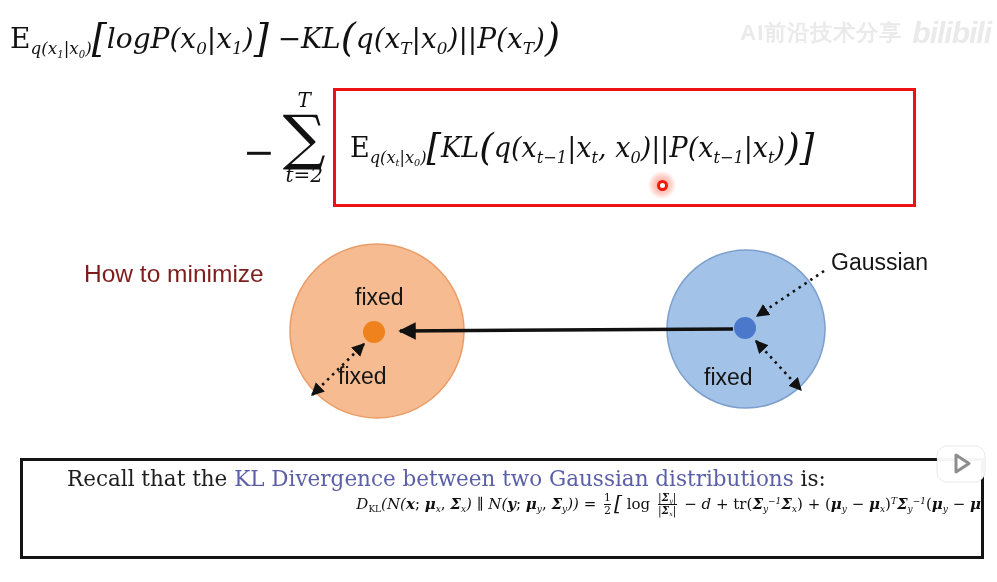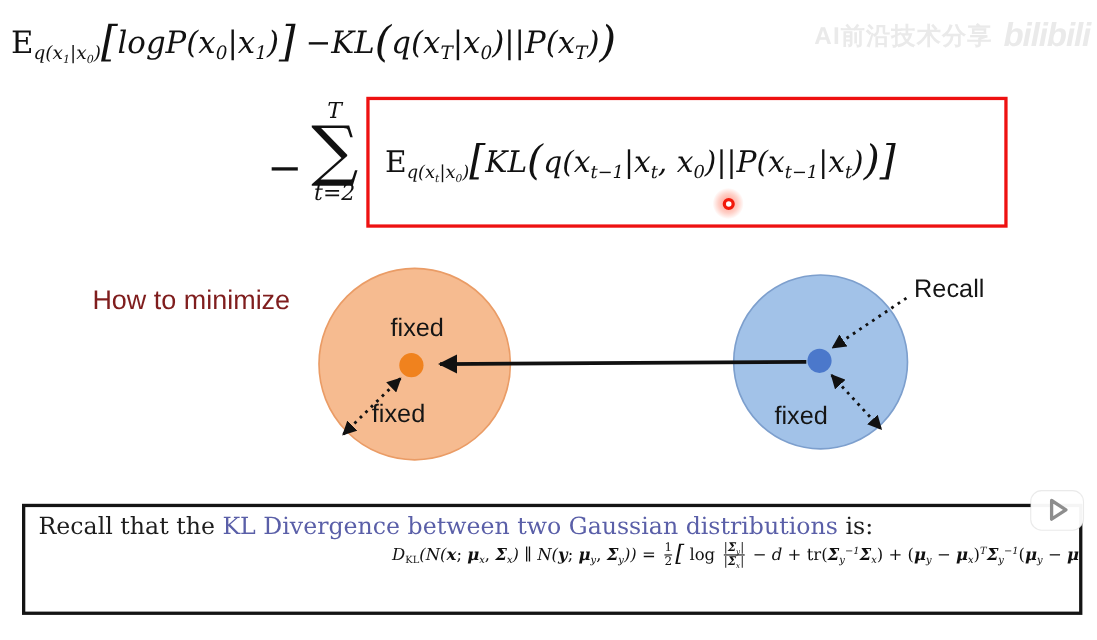--- a/index.html
+++ b/index.html
@@ -58,21 +58,21 @@
   .diagram-svg { position:absolute; left:0; top:0; width:997px; height:582px; z-index:1; }
   .diagram-label { position:absolute; z-index:2; font-size:23px; color:#151515; }
   .lbl-fixed-orange-top { left:355px; top:284px; }
   .lbl-fixed-orange-bottom { left:338px; top:363px; }
   .lbl-tunable { left:831px; top:249px; }
   .lbl-fixed-blue { left:704px; top:364px; }
 
   
   .recall-box {
     position:absolute; left:20px; top:458px; width:964px; height:101px;
-    border:3px solid #84cc16; box-sizing:border-box; background:transparent;
+    border:3px solid #84cc16; box-sizing:border-box; background:transparent;padding-left:32px;
   }
   .recall-intro { margin:5px 0 0 12px; font-family:"DejaVu Serif", serif; font-size:21.5px; color:#1d1d1d; }
   .recall-intro .link { }
   .recall-formula { margin-top:1px; padding-left:38px; font-size:15px; }
 
   
   .bili-icon { position:absolute; left:932px; top:434px; width:58px; height:58px; z-index:3; }
 
   
   .subtitle {
@@ -126,21 +126,21 @@
     <line x1="733" y1="329" x2="400" y2="331" stroke="#111111" stroke-width="3.5" marker-end="url(#arrow)"></line>
     <circle cx="374" cy="332" r="11" fill="#F0821E"></circle>
     <circle cx="745" cy="328" r="11" fill="#4B78CB"></circle>
     <line x1="364" y1="344" x2="312" y2="395" stroke="#111111" stroke-width="2.6" stroke-dasharray="2.5 4.5" marker-start="url(#arrow)" marker-end="url(#arrow)"></line>
     <line x1="824" y1="271" x2="757" y2="316" stroke="#111111" stroke-width="2.6" stroke-dasharray="2.5 4.5" marker-end="url(#arrow)"></line>
     <line x1="756" y1="341" x2="801" y2="390" stroke="#111111" stroke-width="2.6" stroke-dasharray="2.5 4.5" marker-start="url(#arrow)" marker-end="url(#arrow)"></line>
   </svg>
 
   <div class="diagram-label lbl-fixed-orange-top">fixed</div>
   <div class="diagram-label lbl-fixed-orange-bottom">fixed</div>
-  <div class="diagram-label lbl-tunable">Recall</div>
+  <div class="diagram-label lbl-tunable">Gaussian</div>
   <div class="diagram-label lbl-fixed-blue">fixed</div>
 
   <div class="recall-box" style="border-color: rgb(20, 20, 20);">
     <div class="recall-intro">
       <span>Recall that the </span><span class="link" style="color: rgb(90, 95, 168);">KL Divergence between two Gaussian distributions</span><span> is:</span>
     </div>
     <div class="math recall-formula"><span class="mi">D</span><span class="msub"><span class="mr">KL</span></span><span class="mi">(N(</span><span class="mb">x</span><span class="mr">; </span><span class="mb">μ</span><span class="msub"><span class="mi">x</span></span><span class="mr">, </span><span class="mb">Σ</span><span class="msub"><span class="mi">x</span></span><span class="mi">) ∥ N(</span><span class="mb">y</span><span class="mr">; </span><span class="mb">μ</span><span class="msub"><span class="mi">y</span></span><span class="mr">, </span><span class="mb">Σ</span><span class="msub"><span class="mi">y</span></span><span class="mi">)) = </span><span class="frac"><span class="num"><span class="mr">1</span></span><span class="den"><span class="mr">2</span></span></span><span class="mbig">[</span><span class="mr"> log </span><span class="frac"><span class="num"><span class="mr">|</span><span class="mb">Σ</span><span class="msub"><span class="mi">y</span></span><span class="mr">|</span></span><span class="den"><span class="mr">|</span><span class="mb">Σ</span><span class="msub"><span class="mi">x</span></span><span class="mr">|</span></span></span><span class="mi"> − d + </span><span class="mr">tr(</span><span class="mb">Σ</span><span class="msub"><span class="mi">y</span></span><span class="msup">−1</span><span class="mb">Σ</span><span class="msub"><span class="mi">x</span></span><span class="mr">) + (</span><span class="mb">μ</span><span class="msub"><span class="mi">y</span></span><span class="mr"> − </span><span class="mb">μ</span><span class="msub"><span class="mi">x</span></span><span class="mr">)</span><span class="msup">T</span><span class="mb">Σ</span><span class="msub"><span class="mi">y</span></span><span class="msup">−1</span><span class="mr">(</span><span class="mb">μ</span><span class="msub"><span class="mi">y</span></span><span class="mr"> − </span><span class="mb">μ</span></div>
   </div>
 
   <svg class="bili-icon" viewBox="0 0 58 58">

